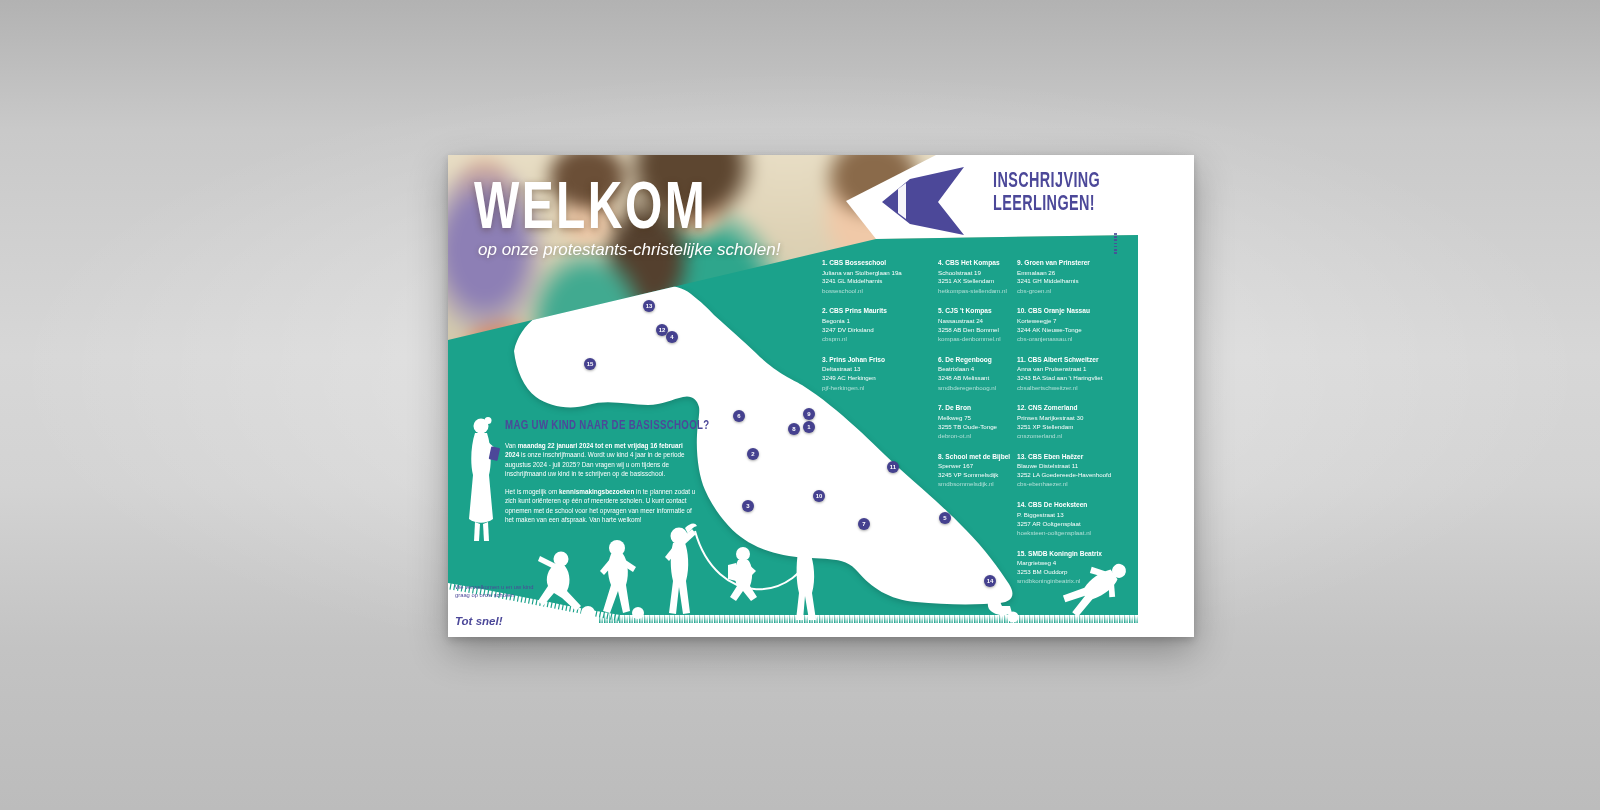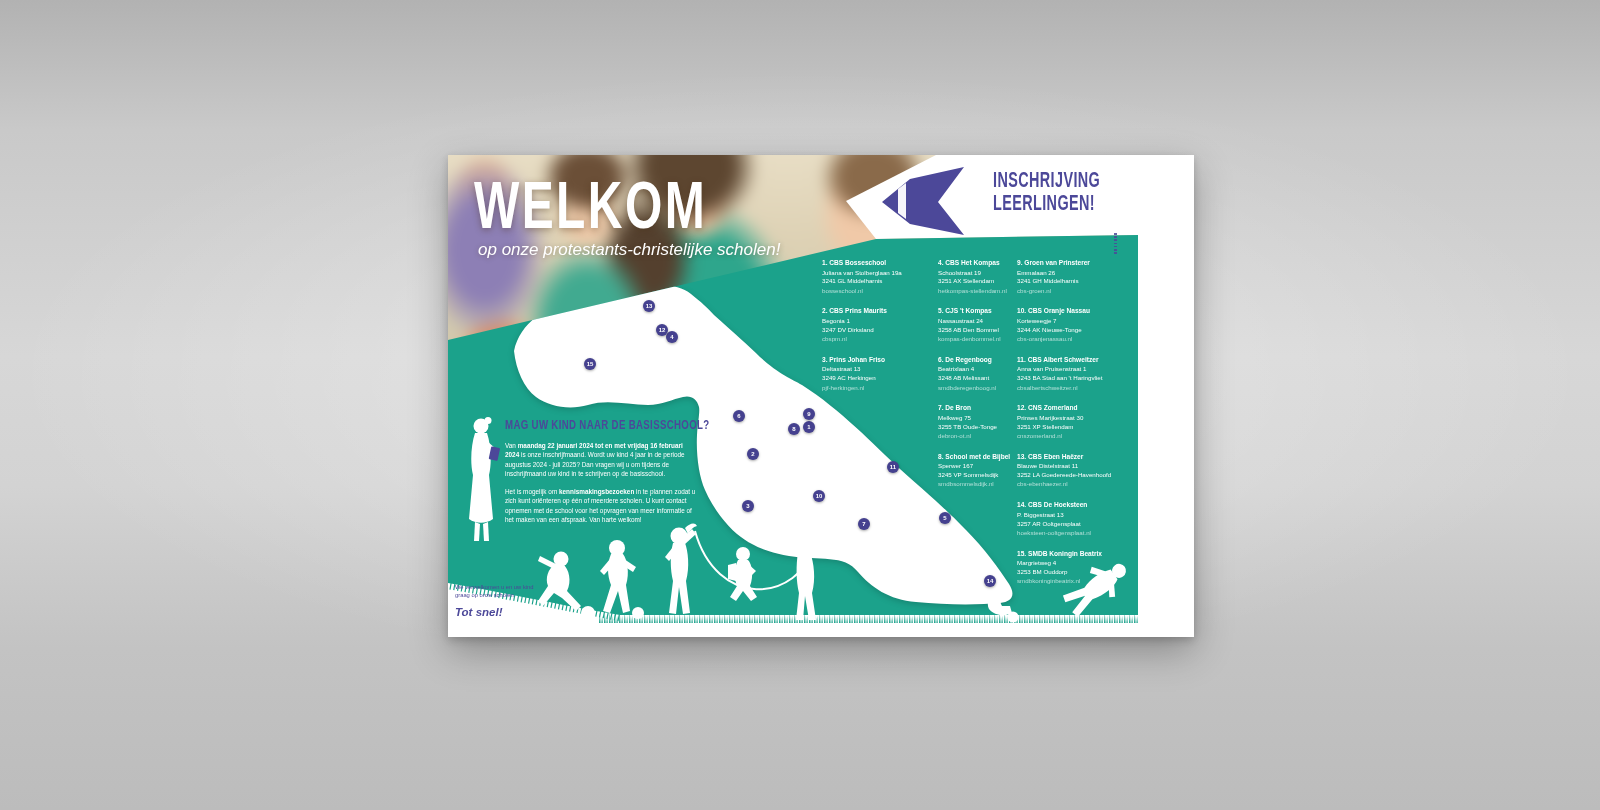--- a/index.html
+++ b/index.html
@@ -66,21 +66,21 @@
     box-shadow:0 1px 2.5px rgba(0,0,0,.35);}
   
   .info{position:absolute;left:48px;top:262px;width:196px;z-index:5;margin-left:9px;}
   .info-h{color:#4c4899;font-weight:bold;font-size:11.5px;letter-spacing:.4px;white-space:nowrap;
     transform:scale(.84,1.18);transform-origin:left top;margin-bottom:12px;}
   .info p{margin:0 0 9px 0;color:#fff;font-size:6.4px;line-height:1.45;width:192px;}
   .info p b{font-weight:bold;}
   
   .closing{position:absolute;left:7px;top:428px;z-index:5;color:#4c4899;}
   .closing .l{font-size:5.8px;line-height:1.4;}
-  .closing .cta{font-size:11.5px;font-weight:bold;font-style:italic;margin-top:7px;}
+  .closing .cta{font-size:11.5px;font-weight:bold;font-style:italic;margin-top:16px;}
 </style>
 </head>
 <body>
 
 <div class="stage">
   <div class="poster">
 
     <div class="photo">
       <div class="blur"></div>
     </div>

